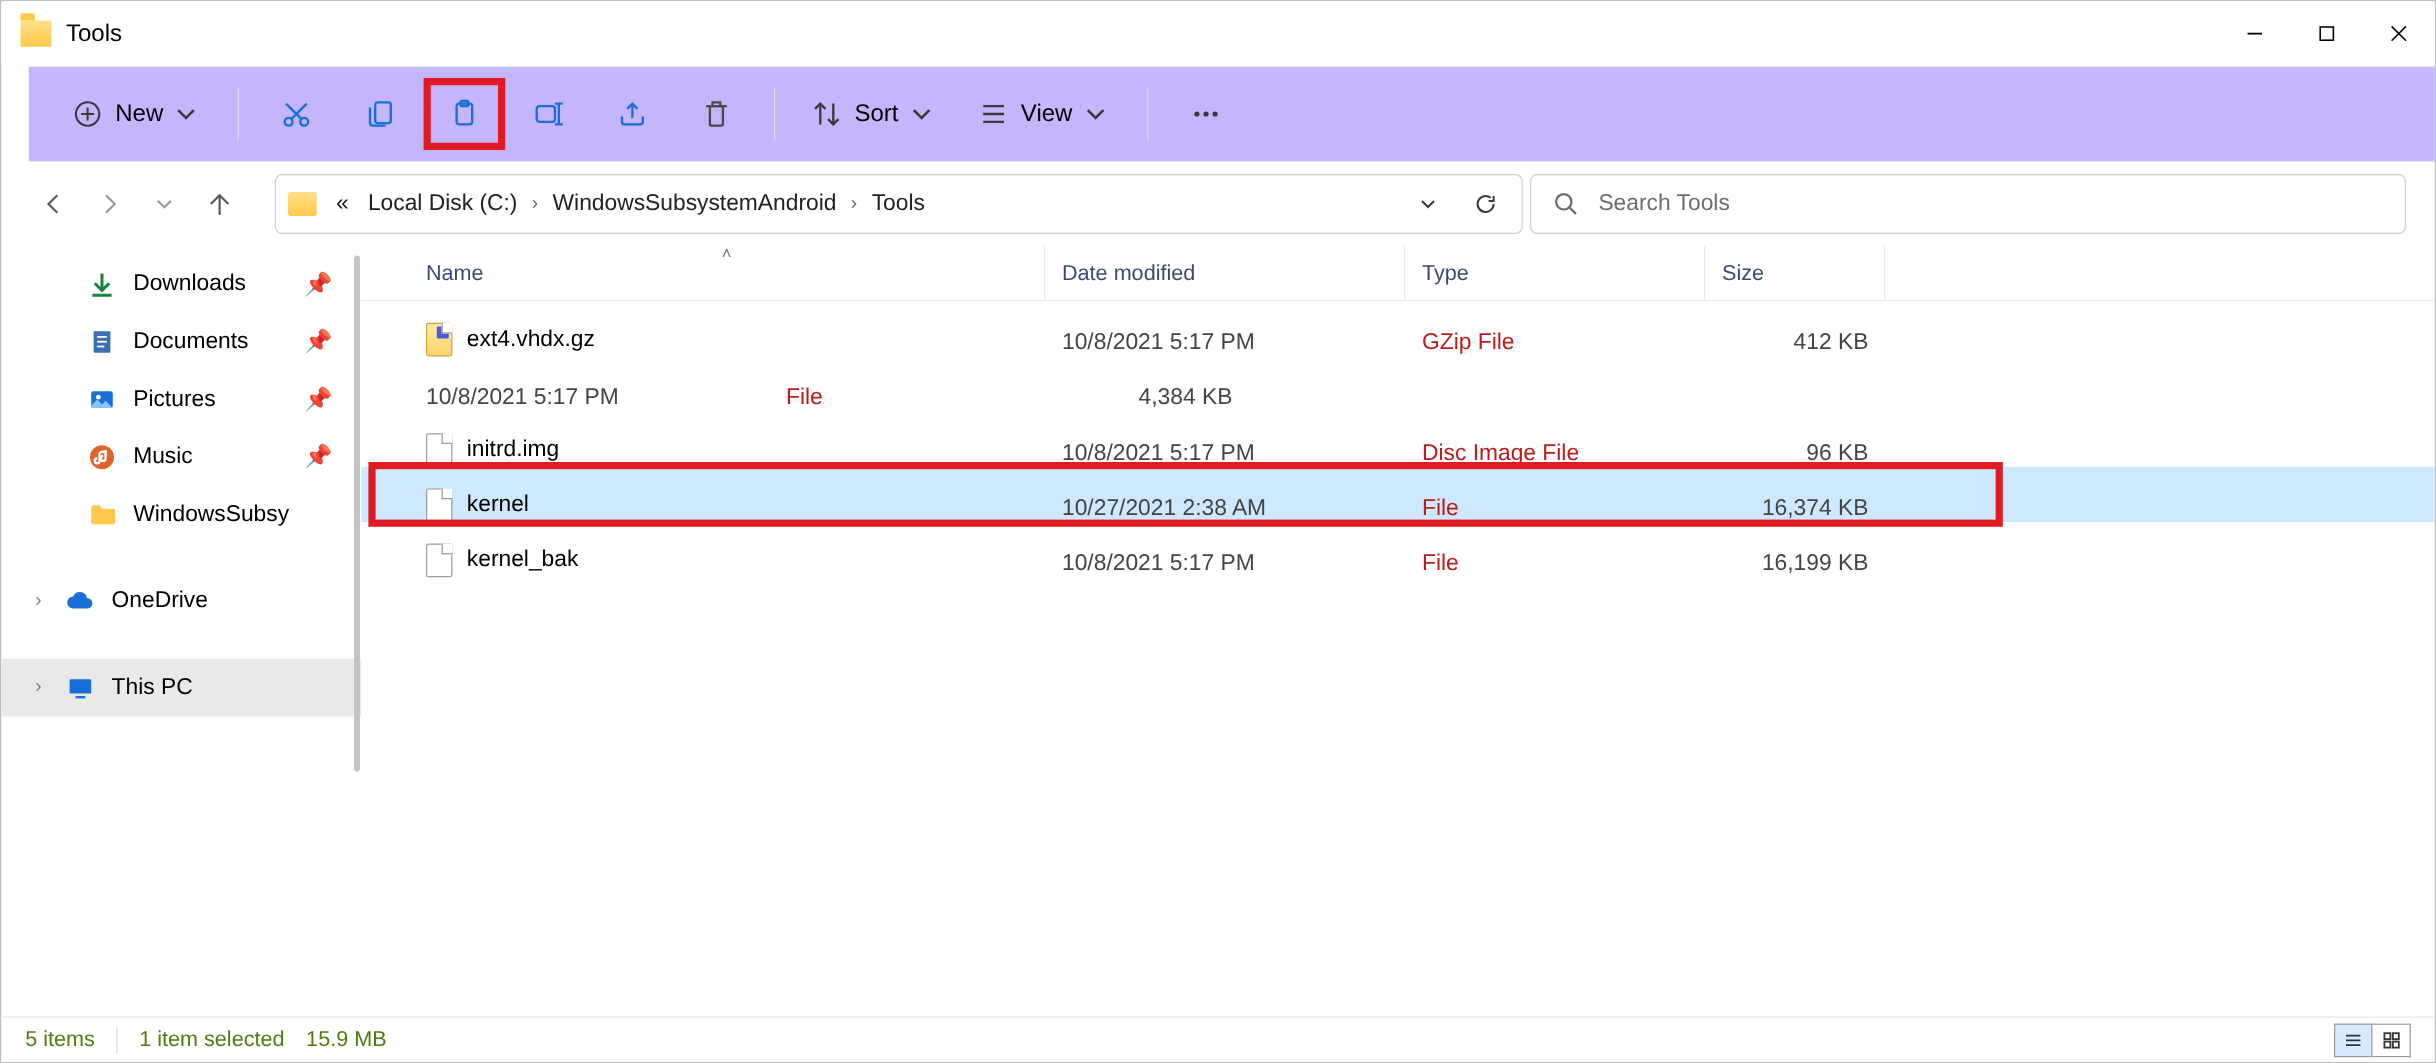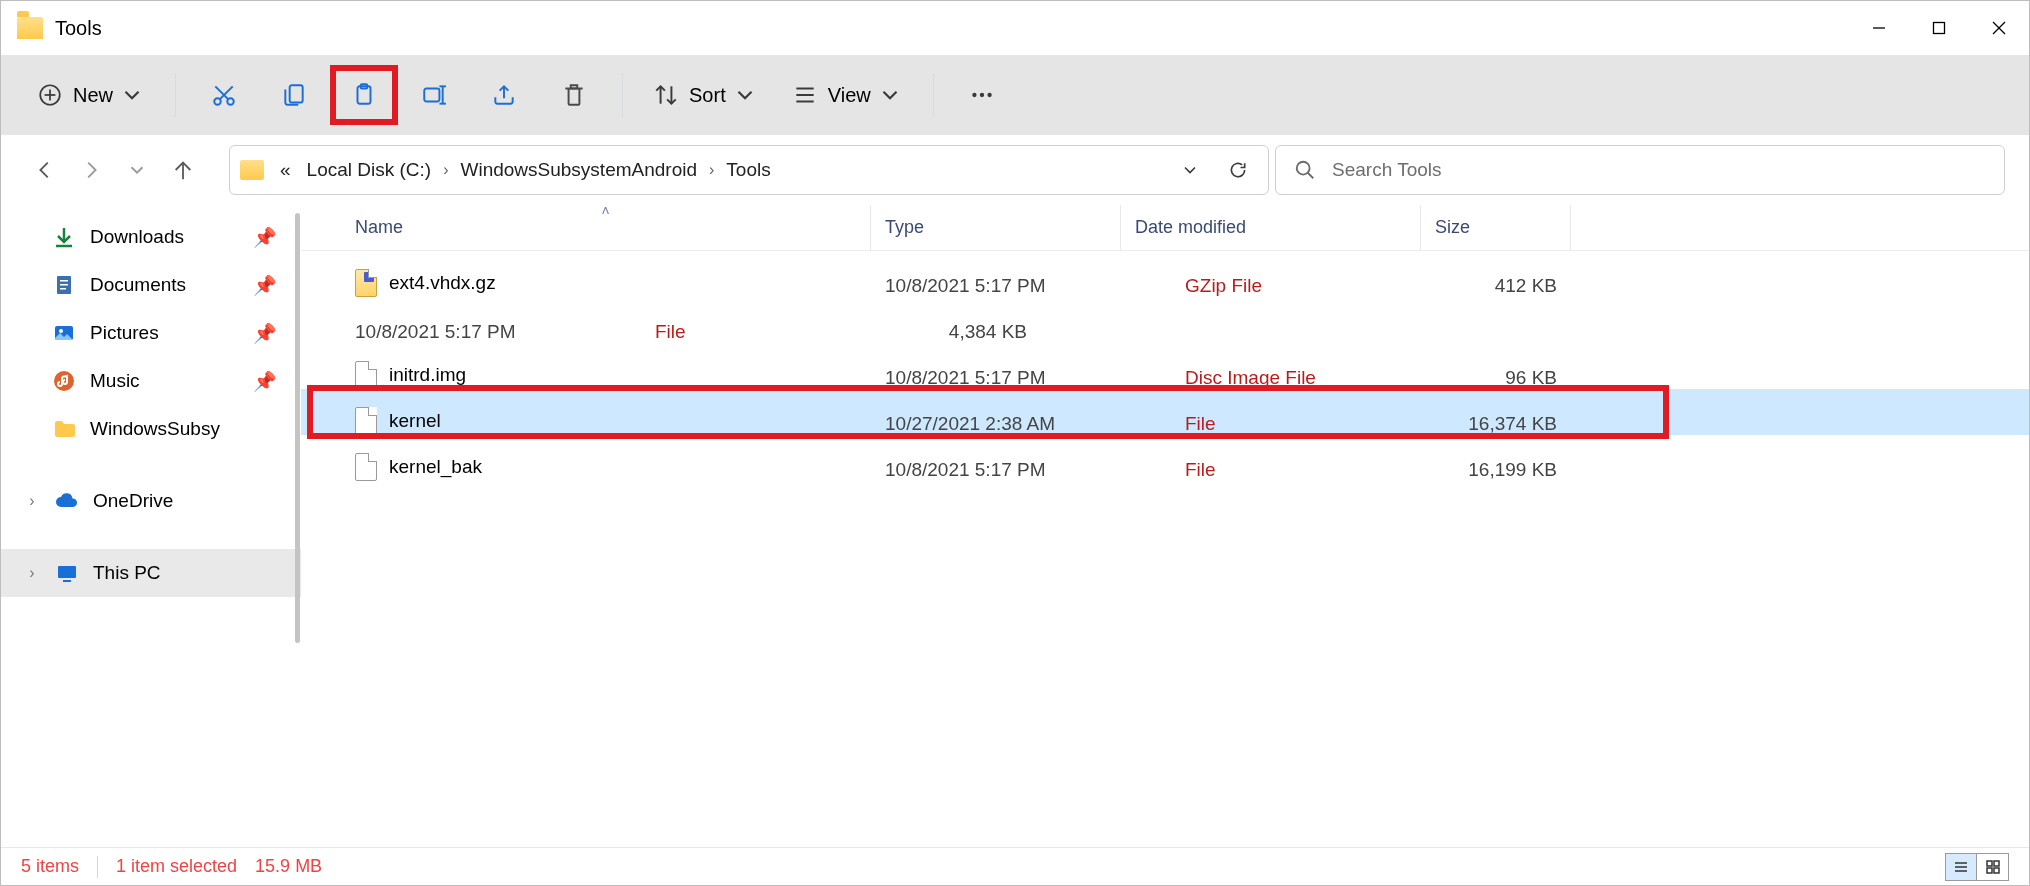--- a/index.html
+++ b/index.html
@@ -8,21 +8,21 @@
   
   .titlebar { height: 54px; display:flex; align-items:center; padding: 0 0 0 16px; background: #fff; }
   .titlebar .folder-ico { width:26px; height:22px; background: linear-gradient(#ffe08a,#ffc94d); border-radius:2px 2px 0 0; position:relative; margin-right:12px;}
   .titlebar .folder-ico::before { content:""; position:absolute; top:-6px; left:0; width:12px; height:6px; background:#ffc94d; border-radius:2px 2px 0 0;}
   .title-text { font-size: 20px; }
   .win-controls { margin-left:auto; display:flex; }
   .win-btn { width:60px; height:54px; display:flex; align-items:center; justify-content:center; font-size:18px; }
   .win-btn svg { width:16px; height:16px; stroke:#000; stroke-width:1.3; fill:none; }
 
   
-  .toolbar { height: 80px; background:#e5e5e5; border-top:1px solid #e4e6ea; border-bottom:1px solid #e4e6ea; display:flex; align-items:center; padding:0 24px; gap:10px;}
+  .toolbar { height: 80px; background:#c4b5fd; border-top:1px solid #e4e6ea; border-bottom:1px solid #e4e6ea; display:flex; align-items:center; padding:0 24px; gap:10px;margin-left:23px;}
   .tb-btn { height:52px; min-width:52px; display:flex; align-items:center; justify-content:center; border-radius:6px; padding:0 12px; position:relative;}
   .tb-btn.icon-only { width:60px; }
   .tb-btn svg { width:26px; height:26px; }
   .tb-sep { width:1px; height:44px; background:#d8dbe0; margin:0 8px;}
   .tb-label { font-size:20px; margin: 0 6px 0 10px;}
   .chev { width:14px; height:14px; }
   .red-box { outline:6px solid #e01b24; outline-offset:-2px; border-radius:0;}
   
   
   .navrow { height:70px; display:flex; align-items:center; padding: 0 24px; gap:6px;}
@@ -39,21 +39,21 @@
   .searchbox { flex:1; height:50px; border:1px solid #cfcfcf; border-radius:6px; display:flex; align-items:center; padding:0 18px; gap:16px;}
   .searchbox svg{width:22px;height:22px;stroke:#6a6a6a;fill:none;stroke-width:2;}
   .searchbox input{ border:none; outline:none; font-size:19px; color:#444; flex:1; background:transparent;}
   .searchbox input::placeholder{color:#6e6e6e;}
   
   
   .body { flex:1; display:flex; min-height:0;}
   .sidebar { width:300px; padding: 8px 0 0 0; position:relative;}
   .side-scroll-track { position:absolute; right:0; top:4px; bottom:4px; width:8px;}
   .side-scroll-thumb{ position:absolute; top:4px; width:5px; right:1px; height:430px; background:#c4c4c4; border-radius:3px;}
-  .side-item { height:48px; display:flex; align-items:center; padding-left:51px; gap:14px; font-size:19px; white-space:nowrap; overflow:hidden;}
+  .side-item { height:48px; display:flex; align-items:center; padding-left:72px; gap:14px; font-size:19px; white-space:nowrap; overflow:hidden;}
   .side-item.indent0 { padding-left:22px; }
   .side-item .exp { width:18px; display:inline-flex; justify-content:center; color:#7a7a7a; font-size:16px;}
   .side-item .pin { margin-left:auto; margin-right:24px; color:#7a7a7a;}
   .side-item.selected { background:#e9e9e9; }
   .side-spacer{height:24px;}
   .si-icon{width:24px;height:24px;display:flex;align-items:center;justify-content:center;}
   
   
   .filepane { flex:1; display:flex; flex-direction:column; min-width:0;}
   .cols { height:46px; display:flex; align-items:center; border-bottom:1px solid #ececec; padding-left:40px; color:#3a4a72; font-size:18px;}
@@ -72,21 +72,21 @@
   .cell.name{ width:530px; display:flex; align-items:center; gap:12px;}
   .cell.date{ width:300px; color:#444;}
   .cell.type{ width:250px; color:#b91c1c;}
   .cell.size{ width:150px; text-align:right; color:#444;}
   .file-ico{ width:22px; height:28px; border:1px solid #9a9a9a; border-radius:2px; background:#fff; position:relative;}
   .file-ico::after{content:"";position:absolute;top:-1px;right:-1px;width:8px;height:8px;background:#fff;border-left:1px solid #9a9a9a;border-bottom:1px solid #9a9a9a;}
   .file-ico.archive{ background:linear-gradient(#ffe9a8,#ffd36b); border-color:#caa23a;}
   .file-ico.archive::before{content:"";position:absolute;top:2px;right:2px;width:10px;height:10px;background:#4a5bd4;border-radius:1px;}
   
   
-  .statusbar { height:38px; border-top:1px solid #e8e8e8; display:flex; align-items:center; padding:0 20px; font-size:18px; color:#ef4444; gap:18px;margin-top:22px;}
+  .statusbar { height:38px; border-top:1px solid #e8e8e8; display:flex; align-items:center; padding:0 20px; font-size:18px; color:#4d7c0f; gap:18px;margin-top:22px;}
   .status-sep{ width:1px; height:22px; background:#d6d6d6;}
   .view-toggles{ margin-left:auto; display:flex;}
   .vt{ width:32px;height:28px;border:1px solid #9a9a9a; display:flex;align-items:center;justify-content:center;}
   .vt.active{ background:#d8eaff;}
   .vt + .vt{ border-left:none;}
   .vt svg{width:16px;height:16px;stroke:#333;fill:none;stroke-width:1.5;}
 </style>
 </head>
 <body>
 
@@ -338,25 +338,25 @@
         <div class="side-scroll-thumb"></div>
       </div>
   </div>
 
   <div class="filepane">
     <div class="cols">
       <div class="col name">
         <span>Name</span>
         <span class="sort-ind">˄</span>
       </div>
+      <div class="col date">
+          <span>Date modified</span>
+        </div>
       <div class="col type">
           <span>Type</span>
-        </div>
-      <div class="col date">
-          <span>Date modified</span>
         </div>
       <div class="col size">
           <span>Size</span>
         </div>
     </div>
     <div class="rows" id="file-rows">
         <div class="row">
     <div class="cell name">
             <div class="file-ico archive"></div>
             <span>ext4.vhdx.gz</span>

